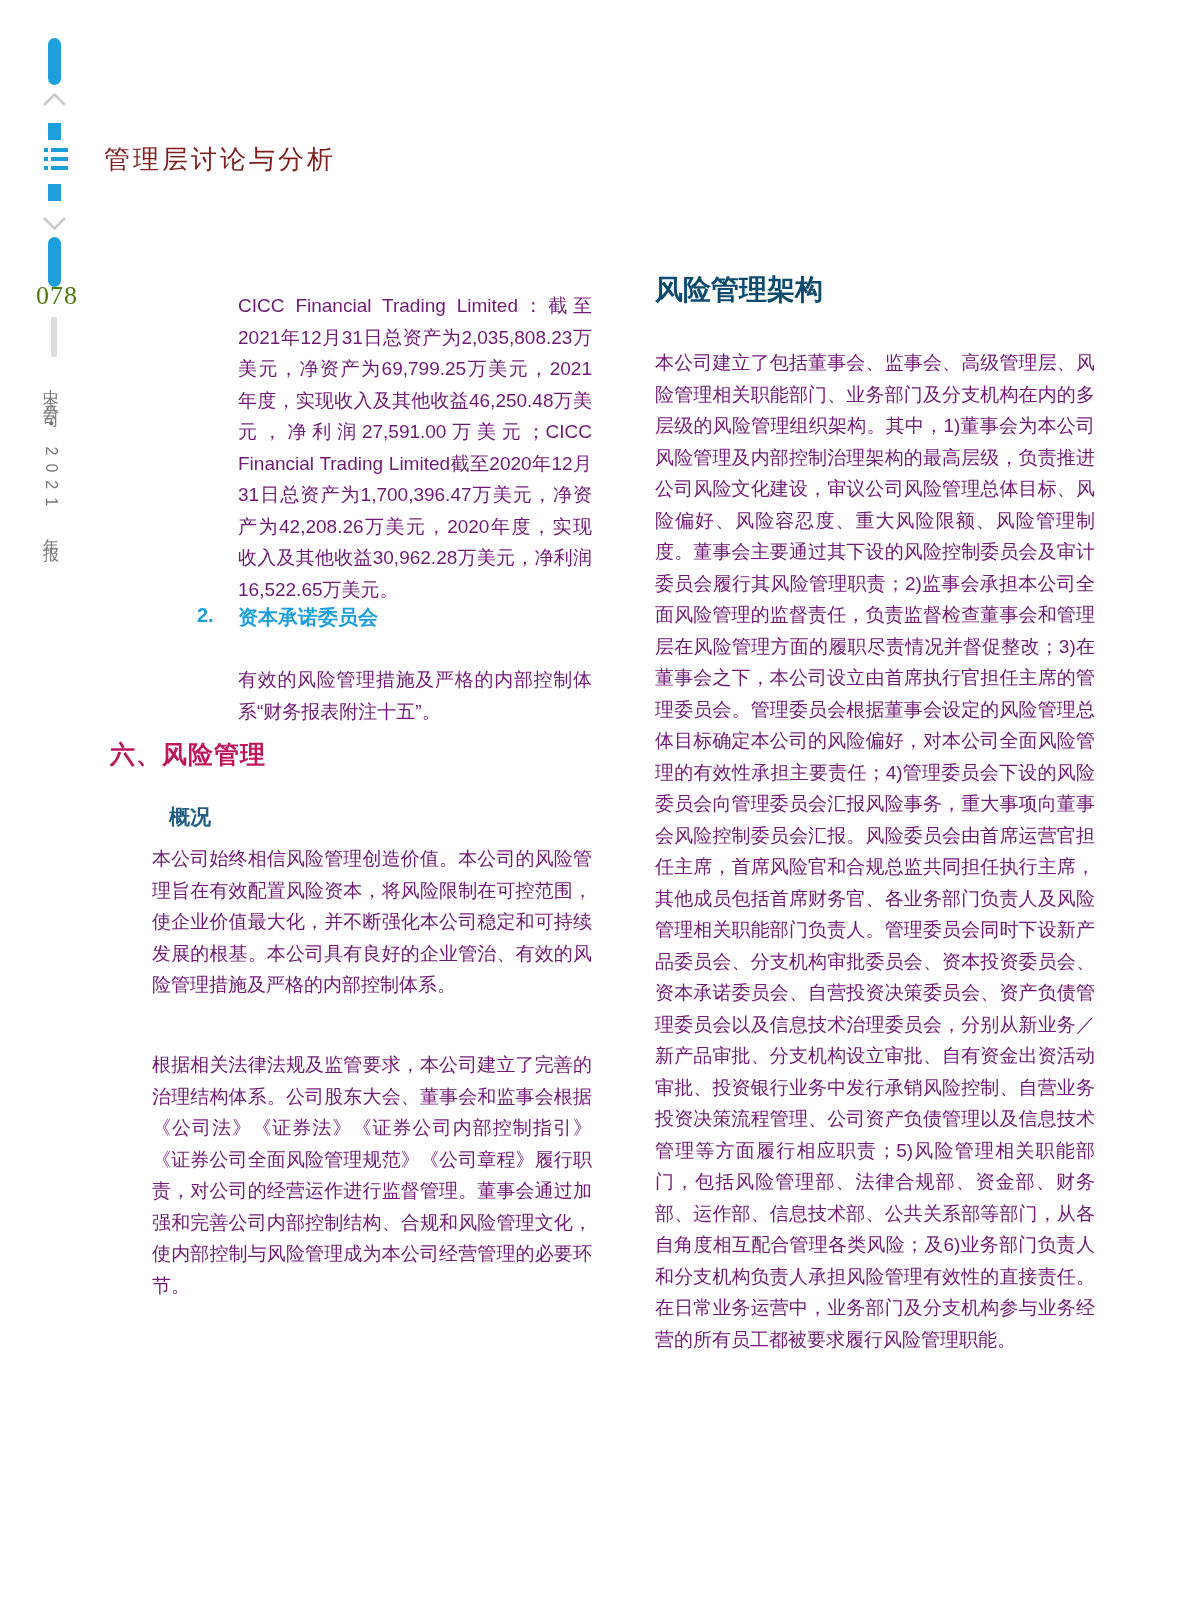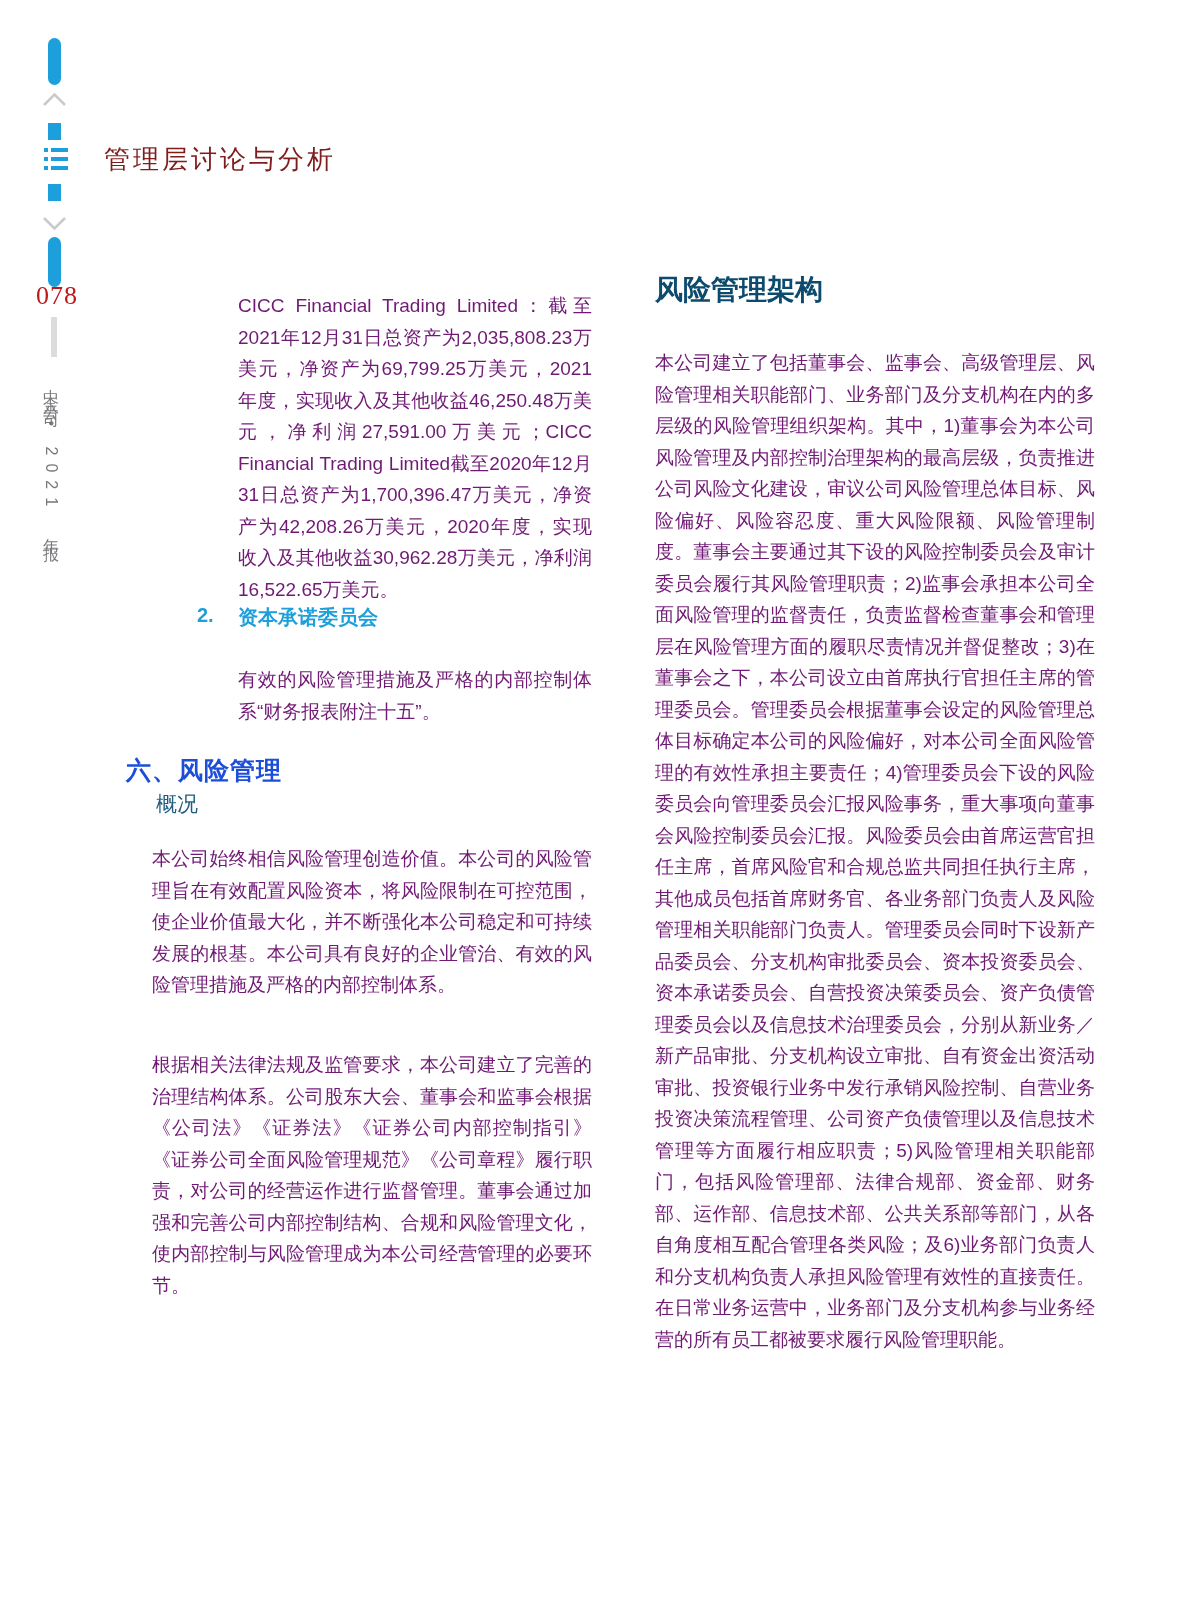--- a/index.html
+++ b/index.html
@@ -27,21 +27,21 @@
   .chev { position: absolute; left: 42px; }
   .chev-up { top: 92px; }
   .chev-down { top: 216px; }
   .list-icon { position: absolute; left: 44px; top: 148px; }
   .list-row { display: flex; align-items: center; margin-bottom: 5px; }
   .list-dot { width: 4px; height: 4px; background: #1C9FDA; margin-right: 3px; }
   .list-line { width: 17px; height: 4px; background: #1C9FDA; }
   .page-number {
     position: absolute; left: 36px; top: 281px;
     font-family: "Liberation Serif", serif;
-    font-size: 26px; color: #b91c1c; letter-spacing: 1px;
+    font-size: 26px; color: #4d7c0f; letter-spacing: 1px;
   }
   .page-number-rule {
     position: absolute; left: 51px; top: 317px;
     width: 6px; height: 40px; background: #dcdcdc;
   }
   .vertical-title {
     position: absolute; left: 40px; top: 376px;
     writing-mode: vertical-rl; text-orientation: mixed;
     font-size: 16px; letter-spacing: 8px; color: #77787B;
     white-space: nowrap;
@@ -62,26 +62,26 @@
   }
 
   
   .cicc-para { left: 238px; top: 271px; width: 354px; }
   .item2-head { position: absolute; left: 197px; top: 604px; width: 400px;
     font-size: 20px; font-weight: bold; color: #1C9FDA; }
   .item2-num { position: absolute; left: 0; top: 0; }
   .item2-title { margin-left: 41px; }
   .item2-body { left: 238px; top: 645px; width: 354px; }
   .section6-title {
-    position: absolute; left: 110px; top: 738px; margin: 16px;
-    font-size: 25px; font-weight: bold; color: #1d4ed8; letter-spacing: 1px;
+    position: absolute; left: 110px; top: 738px; margin: 0;
+    font-size: 25px; font-weight: bold; color: #be185d; letter-spacing: 1px;
   }
   .overview-title {
-    position: absolute; left: 152px; top: 786px; margin: 4px;
-    font-size: 21px; font-weight: normal; color: #1F5E80;
+    position: absolute; left: 152px; top: 786px; margin: 17px;
+    font-size: 21px; font-weight: bold; color: #1F5E80;
   }
   .overview-para1 { left: 152px; top: 824px; width: 440px; }
   .overview-para2 { left: 152px; top: 1030px; width: 440px; }
 
   
   .arch-title {
     position: absolute; left: 655px; top: 271px; margin: 0;
     font-size: 28px; font-weight: bold; color: #0c4a6e;
   }
   .arch-body { left: 655px; top: 328px; width: 440px; }

